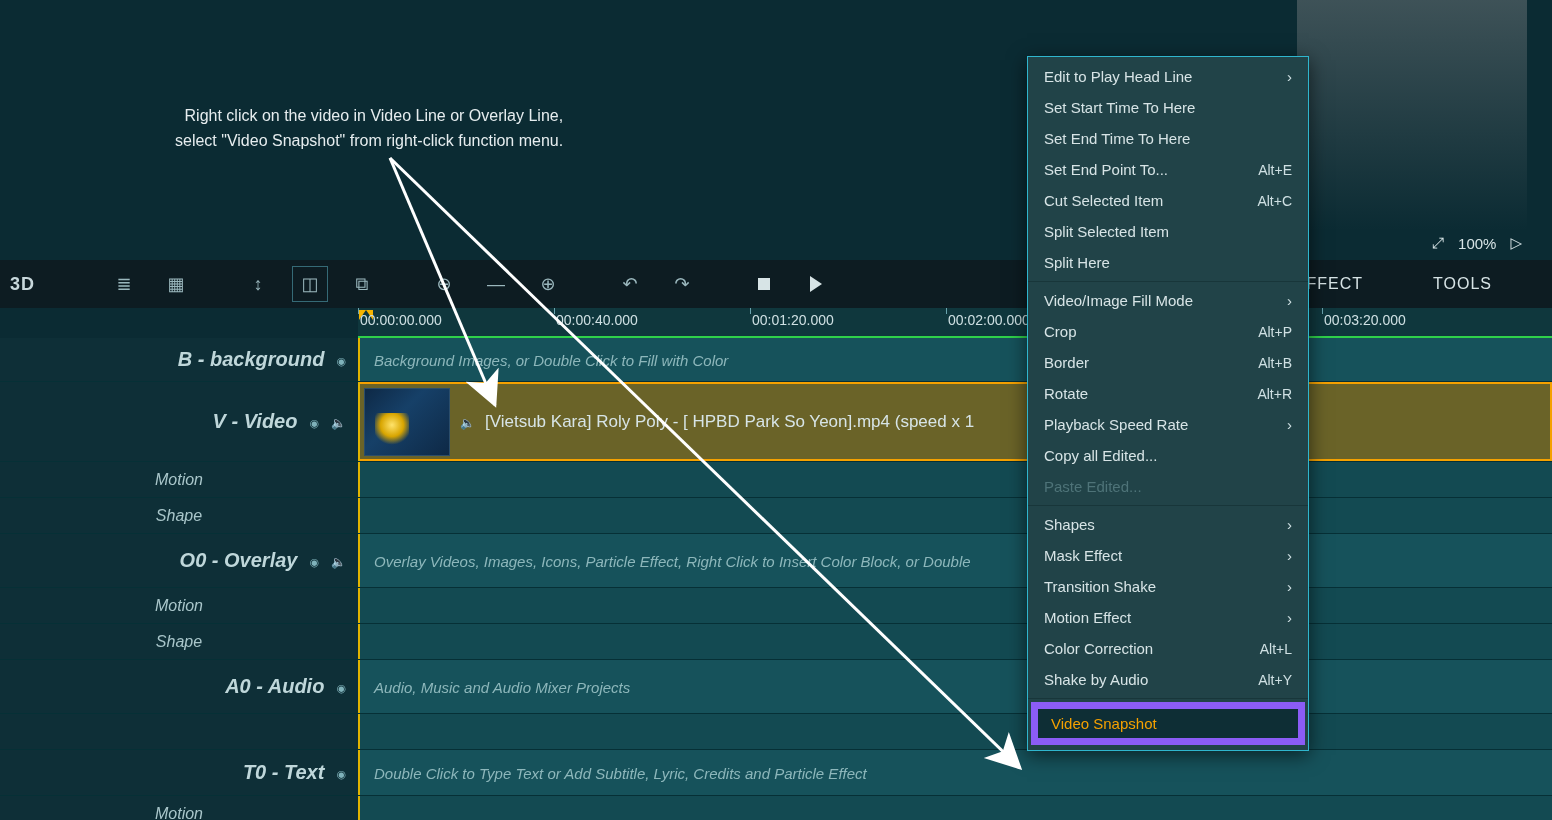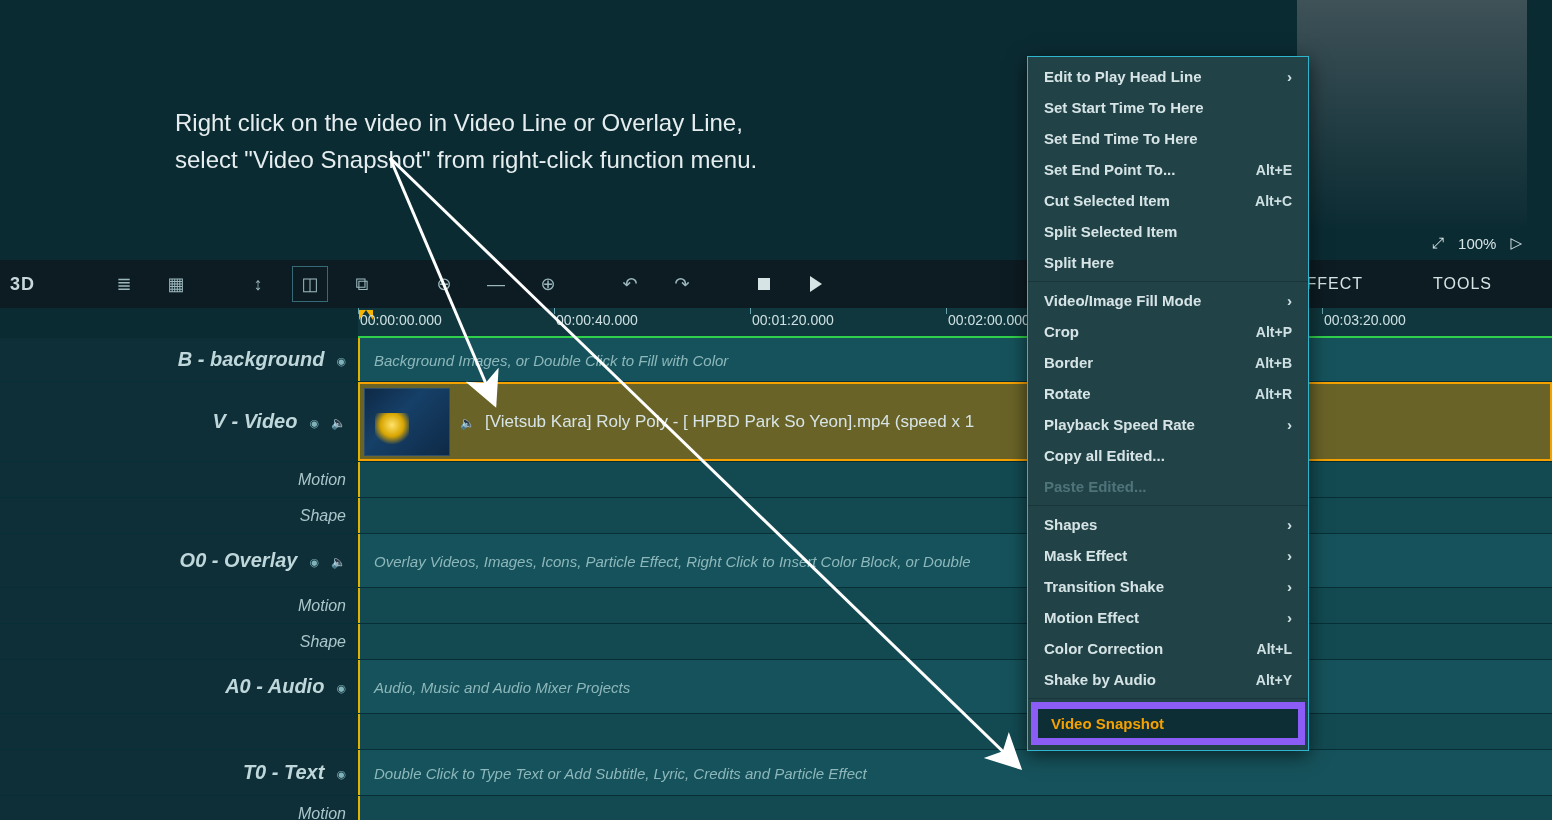--- a/index.html
+++ b/index.html
@@ -15,21 +15,21 @@
 }
 
 
 .zoom-bar {
   position: absolute; right: 30px; top: 234px; display: flex; align-items: center; gap: 14px;
   color: #d7e4e6; font-size: 15px;
 }
 
 
 .annotation {
-  position: absolute; left: 175px; top: 104px; color: #e6edef; font-size: 24px; line-height: 1.55;
+  position: absolute; left: 175px; top: 104px; color: #e6edef; font-size: 16px; line-height: 1.55; text-align: right;
 }
 
 
 svg.arrows { position: absolute; left:0; top:0; width:1552px; height:820px; pointer-events:none; }
 
 
 .toolbar {
   position: absolute; left: 0; right: 0; top: 260px; height: 48px;
   background: #0d1c22; display: flex; align-items: center; padding: 0 10px; gap: 16px;
 }
@@ -72,21 +72,21 @@
 .row .lane.dim { background:#134a52; }
 .row .lane .hint { position:absolute; left:14px; top:50%; transform:translateY(-50%); color:#8db7bb; font-style:italic; font-size:15px; white-space:nowrap; }
 
 .row.bg { height:44px; }
 .row.video { height:80px; }
 .row.sub, .row.aux { height:36px; }
 .row.overlay { height:54px; }
 .row.audio { height:54px; }
 .row.text { height:46px; }
 
-.row.sub .head, .row.aux .head { justify-content:flex-end; }
+.row.sub .head, .row.aux .head { justify-content:center; }
 .row.sub .head .name, .row.aux .head .name { font-size:16px; font-weight:normal; font-style: italic; color:#a9c6ca; }
 
 .video-clip {
   position:absolute; left:0; top:0; height:100%; right:0;
   background: #6a6328;
   border-top:2px solid #f5a100; border-bottom:2px solid #f5a100; border-right:2px solid #f5a100;
   display:flex; align-items:center; gap:10px; padding-left:4px; overflow:hidden;
 }
 .video-thumb {
   width:86px; height:68px;
@@ -100,21 +100,20 @@
   background: radial-gradient(circle at 50% 30%, #ffe36b 0%, #d8a500 35%, transparent 60%);
 }
 .clip-spk { color:#c8c5a6; font-size:14px; flex-shrink:0; }
 .clip-title { color:#d7e4e6; font-size:17px; white-space:nowrap; }
 
 
 .ctx {
   position:absolute; left:1027px; top:56px; width:282px;
   background:#214348; border:1px solid #2fb6ce; padding: 4px 0;
   box-shadow: 0 4px 18px rgba(0,0,0,.6);
-  font-weight: bold;
 }
 .ctx .mi {
   display:flex; align-items:center; justify-content:space-between;
   padding: 7px 16px; color:#d7e4e6; font-size:15px; cursor:pointer;
   white-space: nowrap;
 }
 .ctx .mi.disabled { color:#4e7378; cursor:default; }
 .ctx .mi.sel { background:#0e2e35; color:#f5a100; border:7px solid #8b5cf6; margin: 1px 3px; padding:6px 13px; }
 .ctx .sep { height:1px; background:#18363a; margin:3px 0; }
 .ctx .short { color:#cfe0e3; font-size:14px; margin-left:20px; }

